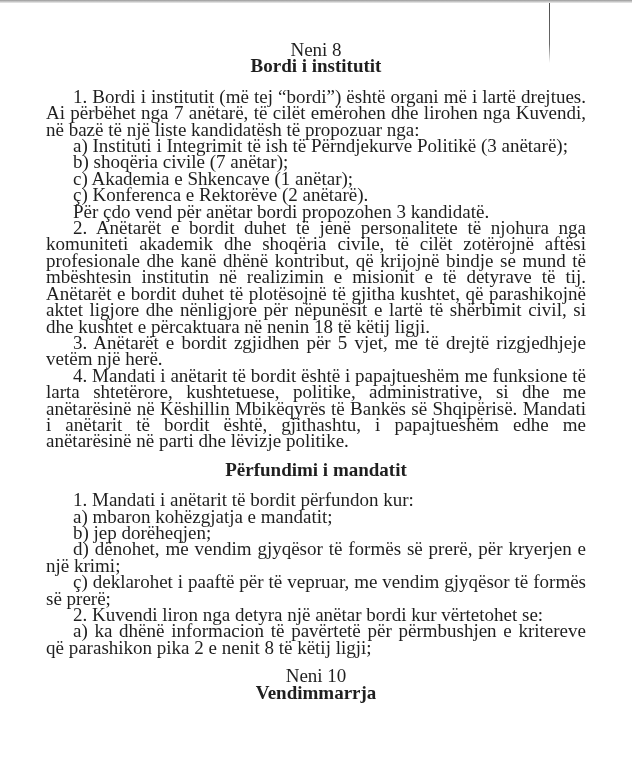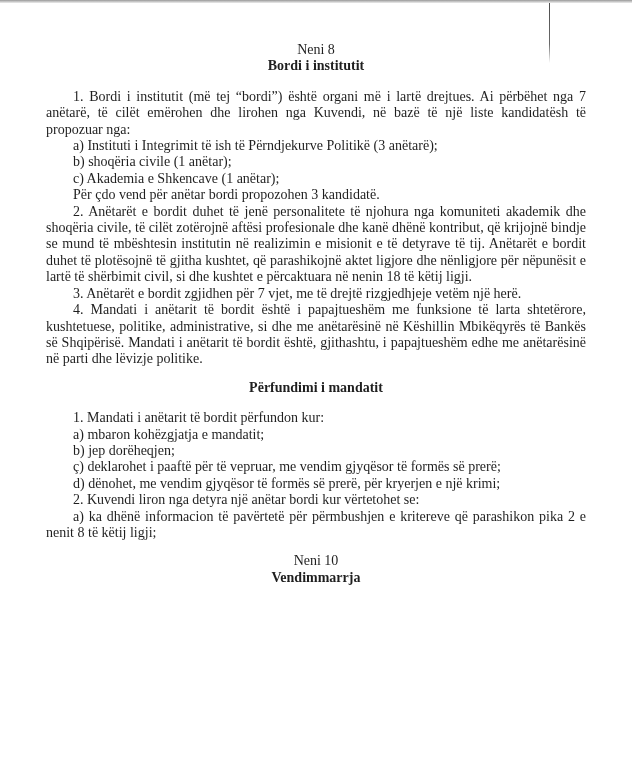--- a/index.html
+++ b/index.html
@@ -34,21 +34,21 @@
   }
   .page {
     position: absolute;
     top: 0;
     left: 0;
     right: 0;
     bottom: 0;
     box-sizing: border-box;
     padding: 42px 46px 0 46px;
     color: #1f1f1f;
-    font-size: 14px;
+    font-size: 19px;
     line-height: 16.4px;
   }
   .hd {
     margin: 12px 0 14px 0;
   }
   section:first-of-type .hd {
     margin-top: 0;
   }
   .h-num, .h-title {
     margin: 0;
@@ -71,37 +71,38 @@
 
 <div class="page">
 
   <section>
     <div class="hd">
       <p class="h-num">Neni 8</p>
       <p class="h-title">Bordi i institutit</p>
     </div>
     <p class="para">1. Bordi i institutit (më tej “bordi”) është organi më i lartë drejtues. Ai përbëhet nga 7 anëtarë, të cilët emërohen dhe lirohen nga Kuvendi, në bazë të një liste kandidatësh të propozuar nga:</p>
     <p class="para">a) Instituti i Integrimit të ish të Përndjekurve Politikë (3 anëtarë);</p>
-    <p class="para">b) shoqëria civile (1 anëtar);</p>
+    <p class="para">b) shoqëria civile (7 anëtar);</p>
     <p class="para">c) Akademia e Shkencave (1 anëtar);</p>
+    <p class="para">ç) Konferenca e Rektorëve (2 anëtarë).</p>
     <p class="para">Për çdo vend për anëtar bordi propozohen 3 kandidatë.</p>
     <p class="para">2. Anëtarët e bordit duhet të jenë personalitete të njohura nga komuniteti akademik dhe shoqëria civile, të cilët zotërojnë aftësi profesionale dhe kanë dhënë kontribut, që krijojnë bindje se mund të mbështesin institutin në realizimin e misionit e të detyrave të tij. Anëtarët e bordit duhet të plotësojnë të gjitha kushtet, që parashikojnë aktet ligjore dhe nënligjore për nëpunësit e lartë të shërbimit civil, si dhe kushtet e përcaktuara në nenin 18 të këtij ligji.</p>
-    <p class="para">3. Anëtarët e bordit zgjidhen për 7 vjet, me të drejtë rizgjedhjeje vetëm një herë.</p>
+    <p class="para">3. Anëtarët e bordit zgjidhen për 5 vjet, me të drejtë rizgjedhjeje vetëm një herë.</p>
     <p class="para">4. Mandati i anëtarit të bordit është i papajtueshëm me funksione të larta shtetërore, kushtetuese, politike, administrative, si dhe me anëtarësinë në Këshillin Mbikëqyrës të Bankës së Shqipërisë. Mandati i anëtarit të bordit është, gjithashtu, i papajtueshëm edhe me anëtarësinë në parti dhe lëvizje politike.</p>
   </section>
 
   <section>
     <div class="hd">
       <p class="h-title">Përfundimi i mandatit</p>
     </div>
     <p class="para">1. Mandati i anëtarit të bordit përfundon kur:</p>
     <p class="para">a) mbaron kohëzgjatja e mandatit;</p>
     <p class="para">b) jep dorëheqjen;</p>
+    <p class="para">d) dënohet, me vendim gjyqësor të formës së prerë, për kryerjen e një krimi;</p>
     <p class="para">ç) deklarohet i paaftë për të vepruar, me vendim gjyqësor të formës së prerë;</p>
-    <p class="para">d) dënohet, me vendim gjyqësor të formës së prerë, për kryerjen e një krimi;</p>
     <p class="para">2. Kuvendi liron nga detyra një anëtar bordi kur vërtetohet se:</p>
     <p class="para">a) ka dhënë informacion të pavërtetë për përmbushjen e kritereve që parashikon pika 2 e nenit 8 të këtij ligji;</p>
   </section>
 
   <section>
     <div class="hd">
       <p class="h-num">Neni 10</p>
       <p class="h-title">Vendimmarrja</p>
     </div>
   </section>

